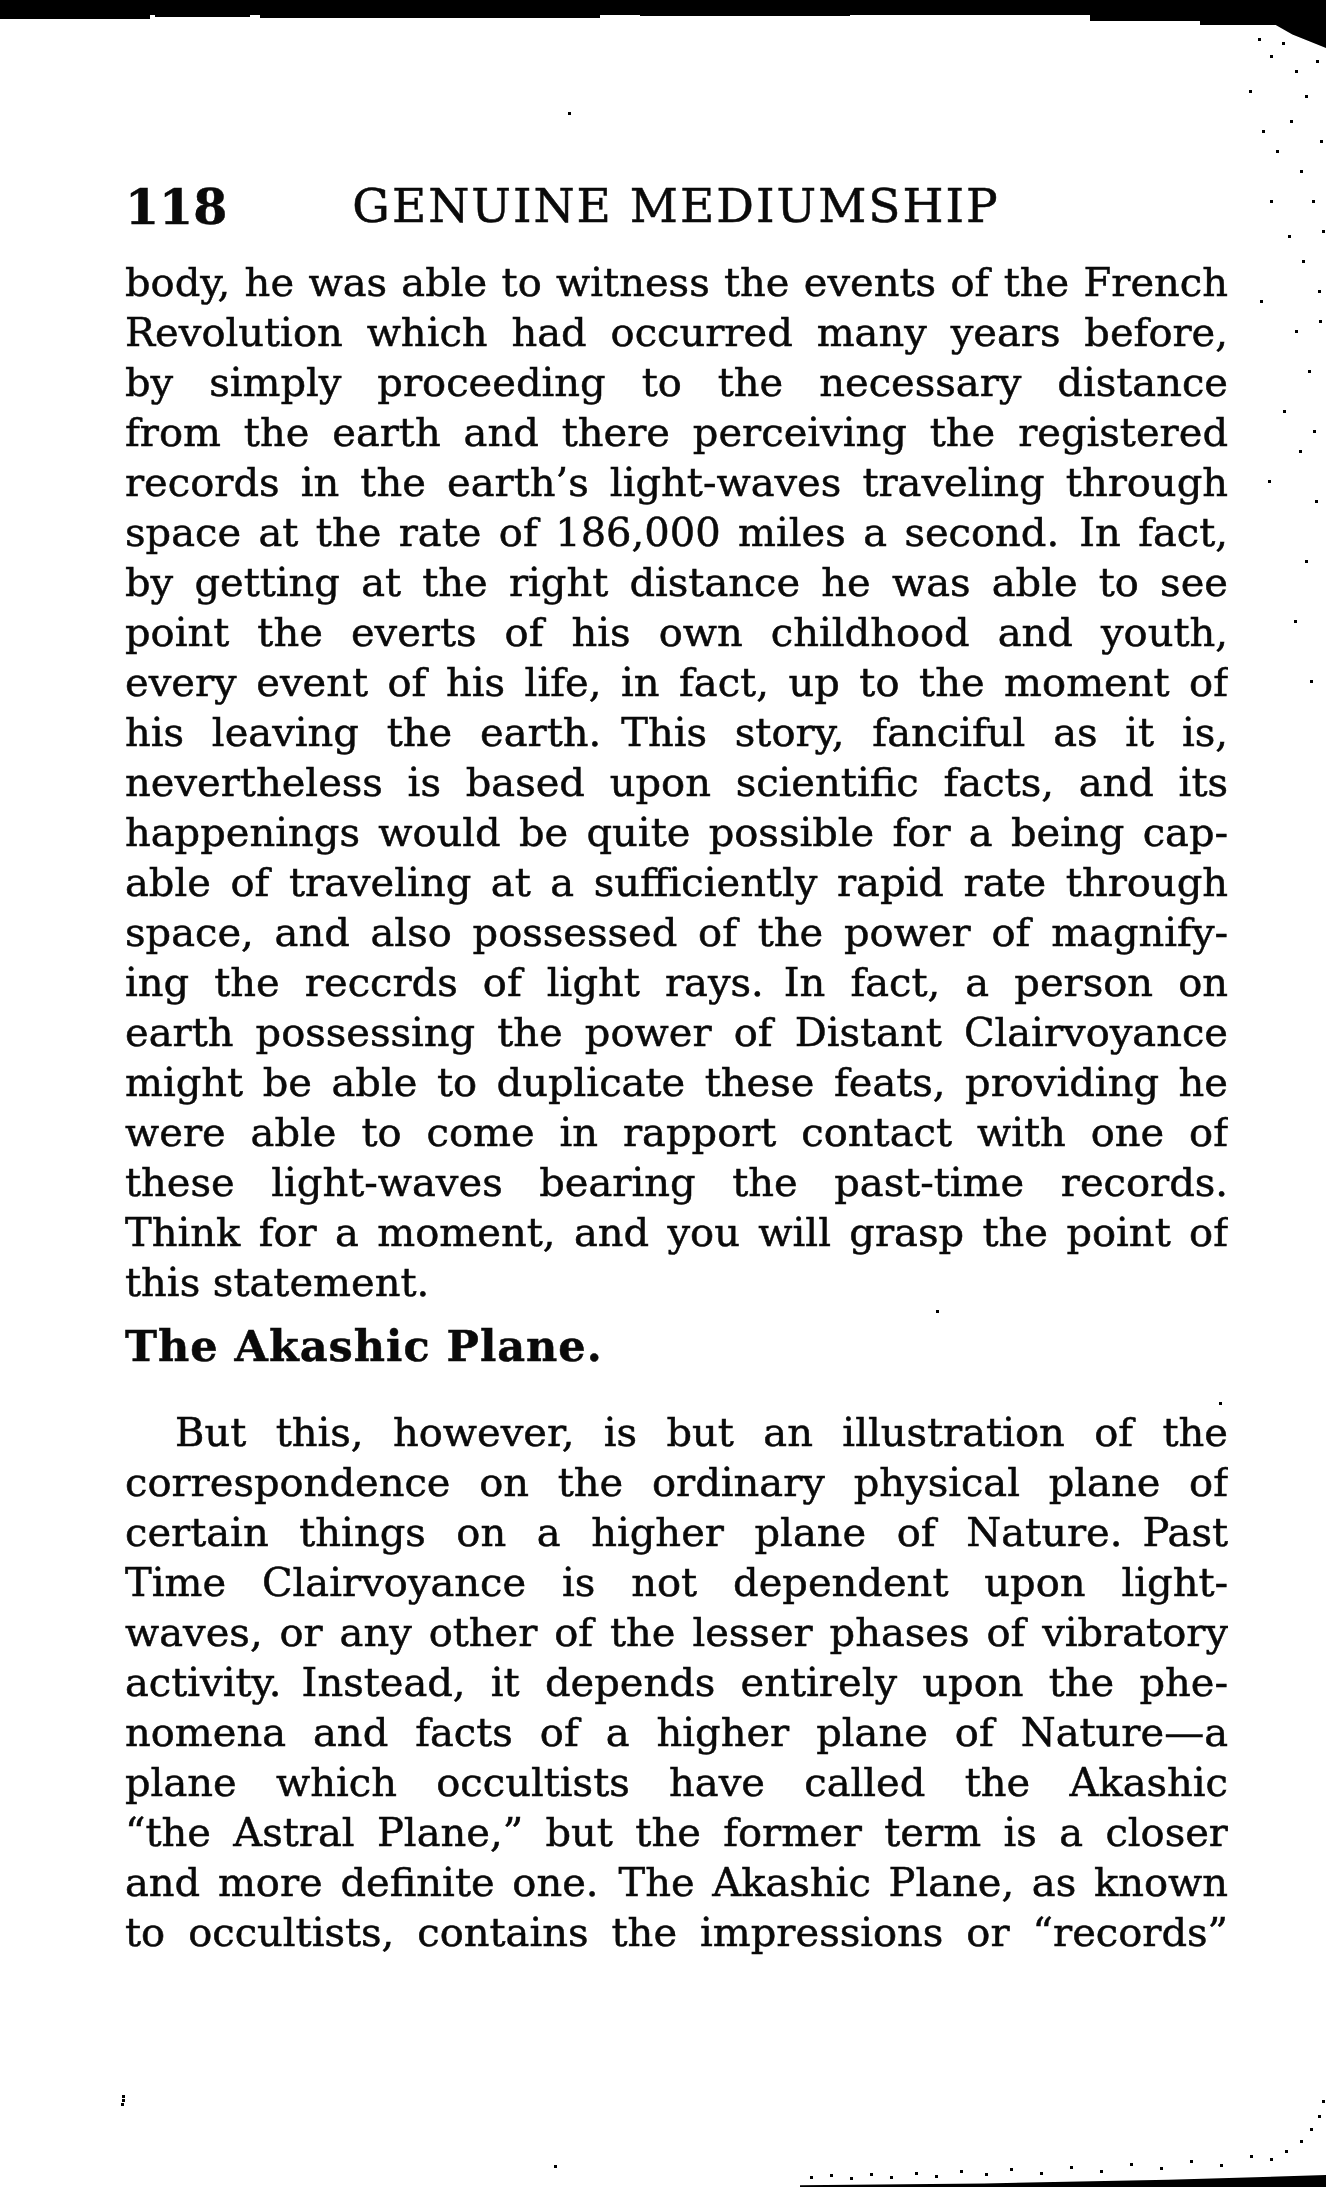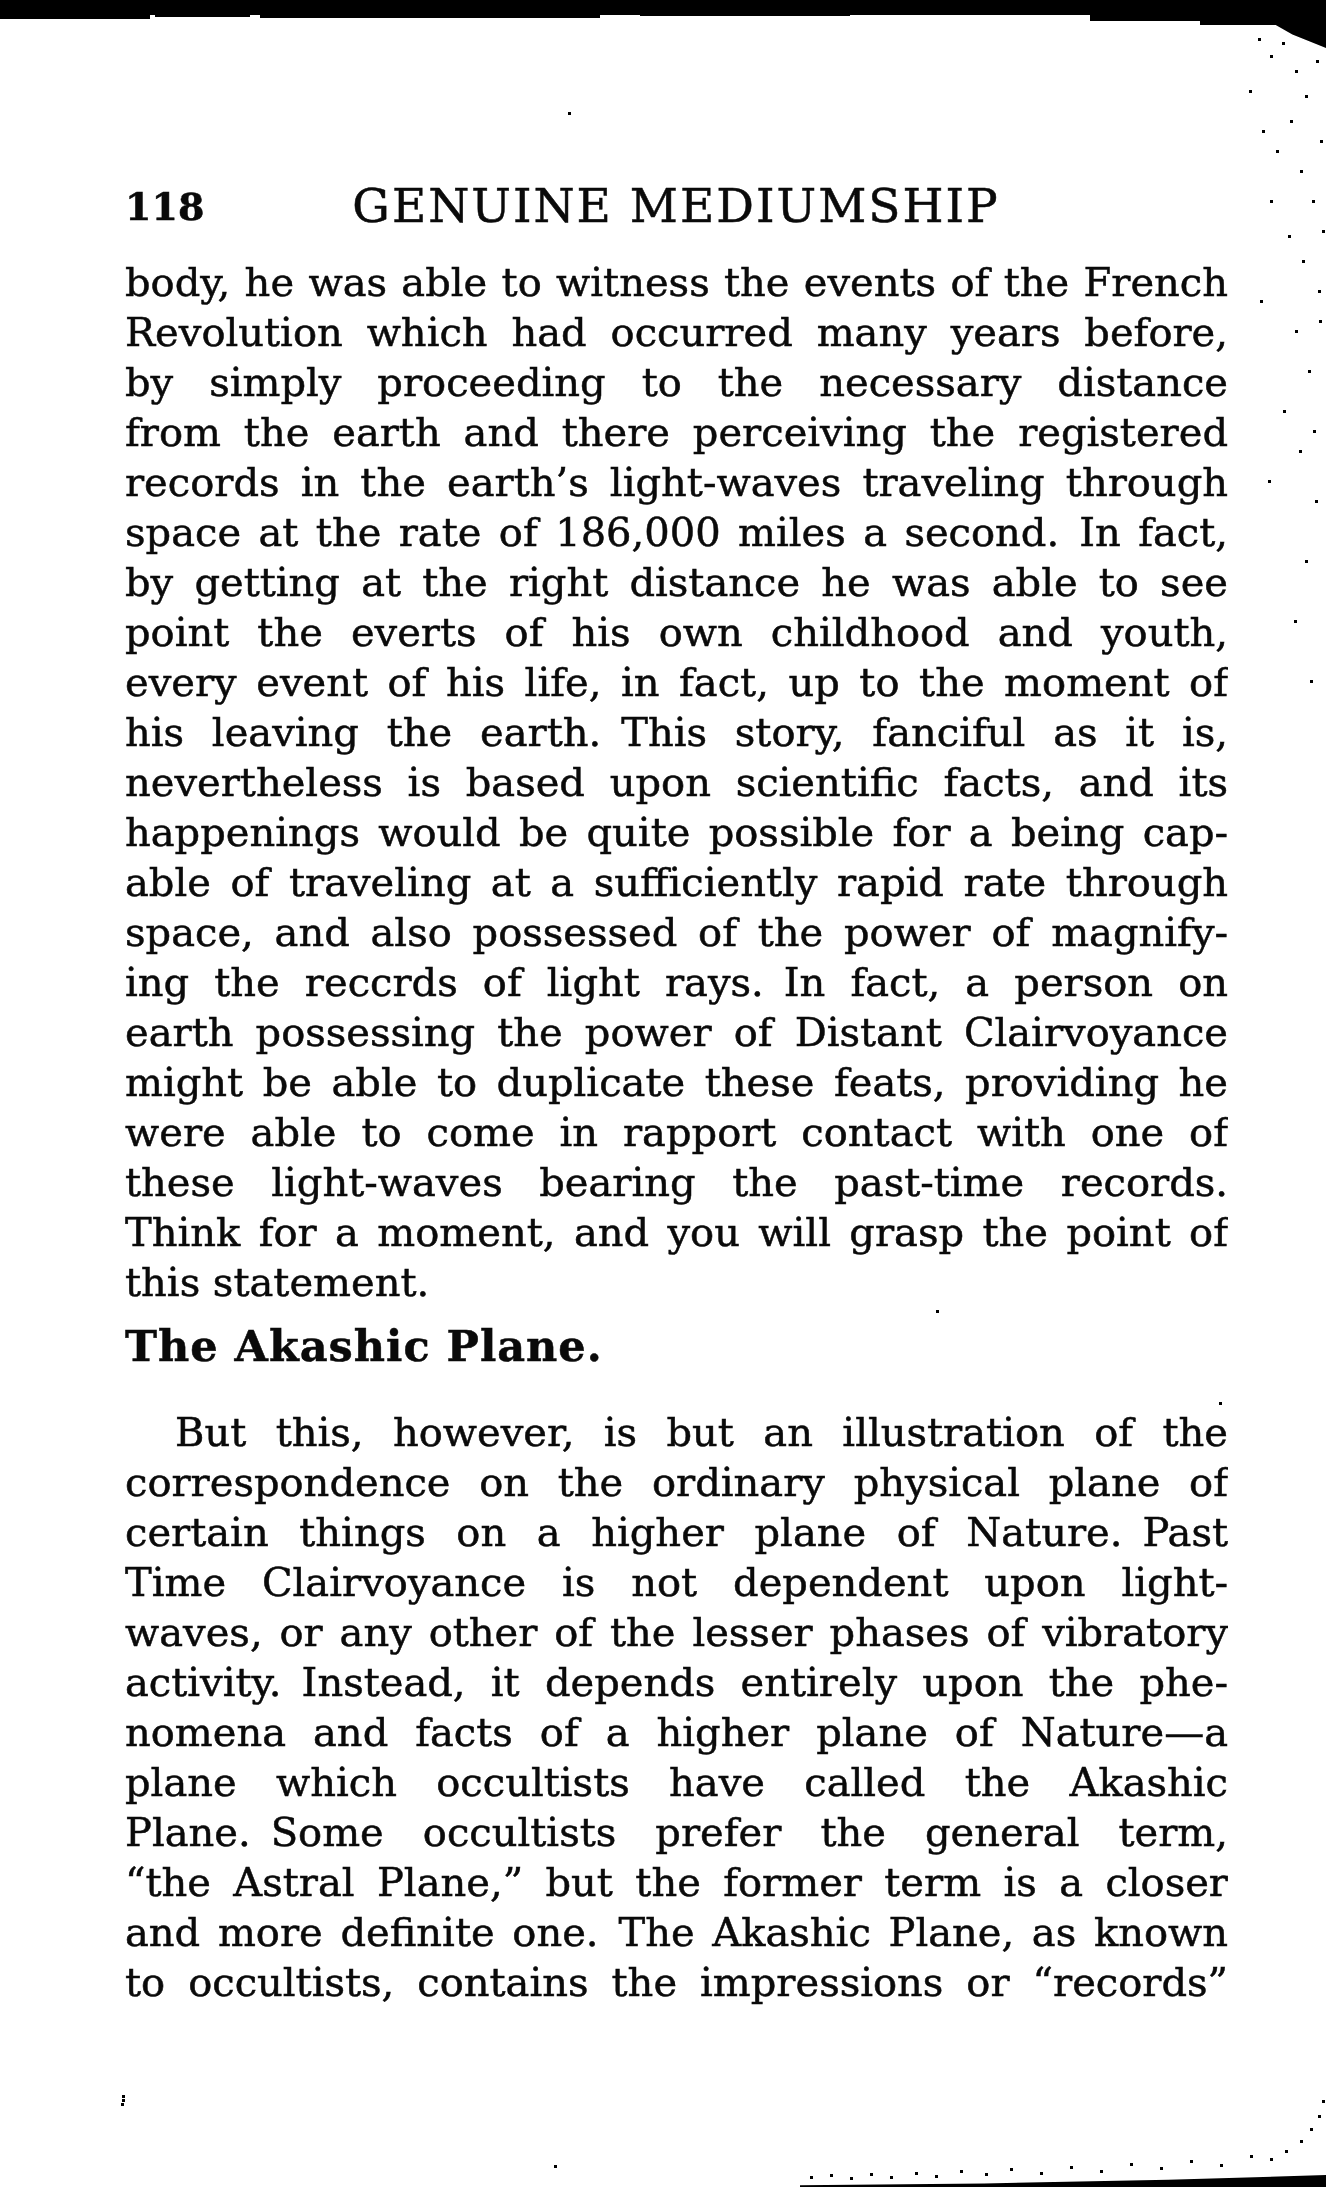--- a/index.html
+++ b/index.html
@@ -60,21 +60,21 @@
       1300px 2140px #000, 1310px 2128px #000, 1318px 2115px #000, 1322px 2100px #000;
   }
   .bottom-wedge {
     position: absolute; left: 800px; top: 2175px; width: 526px; height: 12px; background: #000;
     clip-path: polygon(0 85%, 35% 70%, 70% 40%, 100% 0, 100% 100%, 0 100%);
   }
 
   
   .page-number {
     position: absolute; left: 125px; top: 183px;
-    font-size: 38px; line-height: 48px; font-weight: bold;
+    font-size: 49px; line-height: 48px; font-weight: bold;
   }
   .running-title {
     position: absolute; left: 676px; top: 181px; transform: translateX(-50%);
     font-size: 47px; line-height: 50px; font-weight: normal; letter-spacing: 2px;
     white-space: nowrap;
   }
 
   
   .text-block {
     position: absolute; left: 125px; top: 257px; width: 1103px;
@@ -143,20 +143,19 @@
 
     <div class="para para2">
         <div class="line indent">But this, however, is but an illustration of the</div>
         <div class="line">correspondence on the ordinary physical plane of</div>
         <div class="line">certain things on a higher plane of Nature. Past</div>
         <div class="line">Time Clairvoyance is not dependent upon light-</div>
         <div class="line">waves, or any other of the lesser phases of vibratory</div>
         <div class="line">activity. Instead, it depends entirely upon the phe-</div>
         <div class="line">nomena and facts of a higher plane of Nature—a</div>
         <div class="line">plane which occultists have called the Akashic</div>
-        <div class="line">Plane. Some occultists prefer the general term,</div>
         <div class="line">“the Astral Plane,” but the former term is a closer</div>
         <div class="line">and more definite one. The Akashic Plane, as known</div>
         <div class="line">to occultists, contains the impressions or “records”</div>
       </div>
   </div>
 
 </div>
 
 </body></html>

